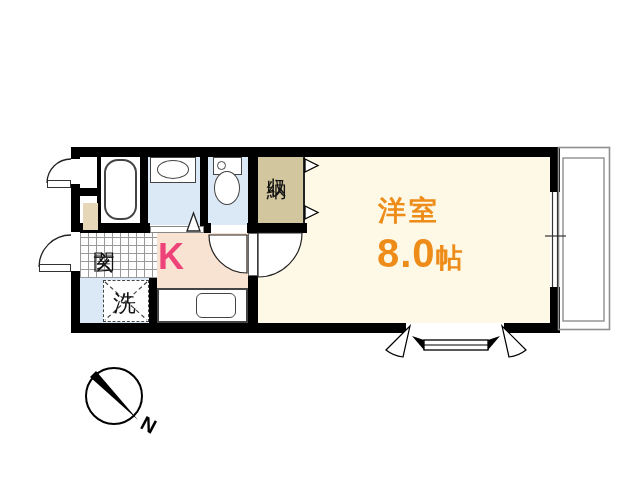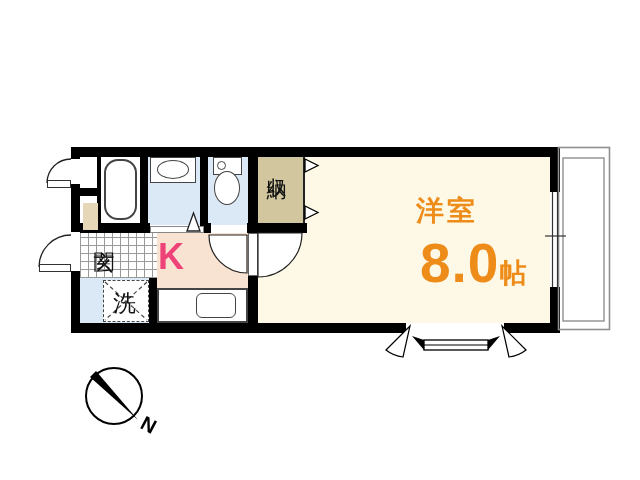--- a/index.html
+++ b/index.html
@@ -101,22 +101,22 @@
       <path d="M502,326 L526,350 A33,33 0 0 1 509,357 Z" fill="#fff" stroke="#000" stroke-width="1.2"></path>
     </g>
 
     <g>
       <circle cx="114" cy="396" r="28" fill="#fff" stroke="#000" stroke-width="2"></circle>
       <polygon points="90,377 96,371 138,420" fill="#000"></polygon>
       <text x="141" y="428" font-size="20" font-weight="bold" fill="#000" transform="rotate(28 141,424)">N</text>
     </g>
   </svg>
 
-  <div class="label" style="left:378px;top:192px;font-size:28px;font-weight:bold;color:#ee8c1a;letter-spacing:3px;margin-left:38px;">洋室</div>
+  <div class="label" style="left:378px;top:192px;font-size:28px;font-weight:bold;color:#ee8c1a;letter-spacing:3px;">洋室</div>
   <div class="label" style="left:377px;top:231px;color:#ee8c1a;font-weight:bold;">
-    <span style="font-size:55px;letter-spacing:1px;margin-left:43px;">8.0</span><span style="font-size:27px;">帖</span>
+    <span style="font-size:40px;letter-spacing:1px;">8.0</span><span style="font-size:27px;">帖</span>
   </div>
   <div class="label" style="left:158px;top:236px;font-size:36px;font-weight:bold;color:#ee4379;">K</div>
   <div class="label vtext" style="left:92px;top:234px;font-size:21px;line-height:24px;">玄関</div>
   <div class="label vtext" style="left:266px;top:162px;font-size:20px;line-height:22px;">収納</div>
   <div class="label" style="left:113px;top:288px;font-size:23px;">洗</div>
 
 </div>
 
 </body></html>

